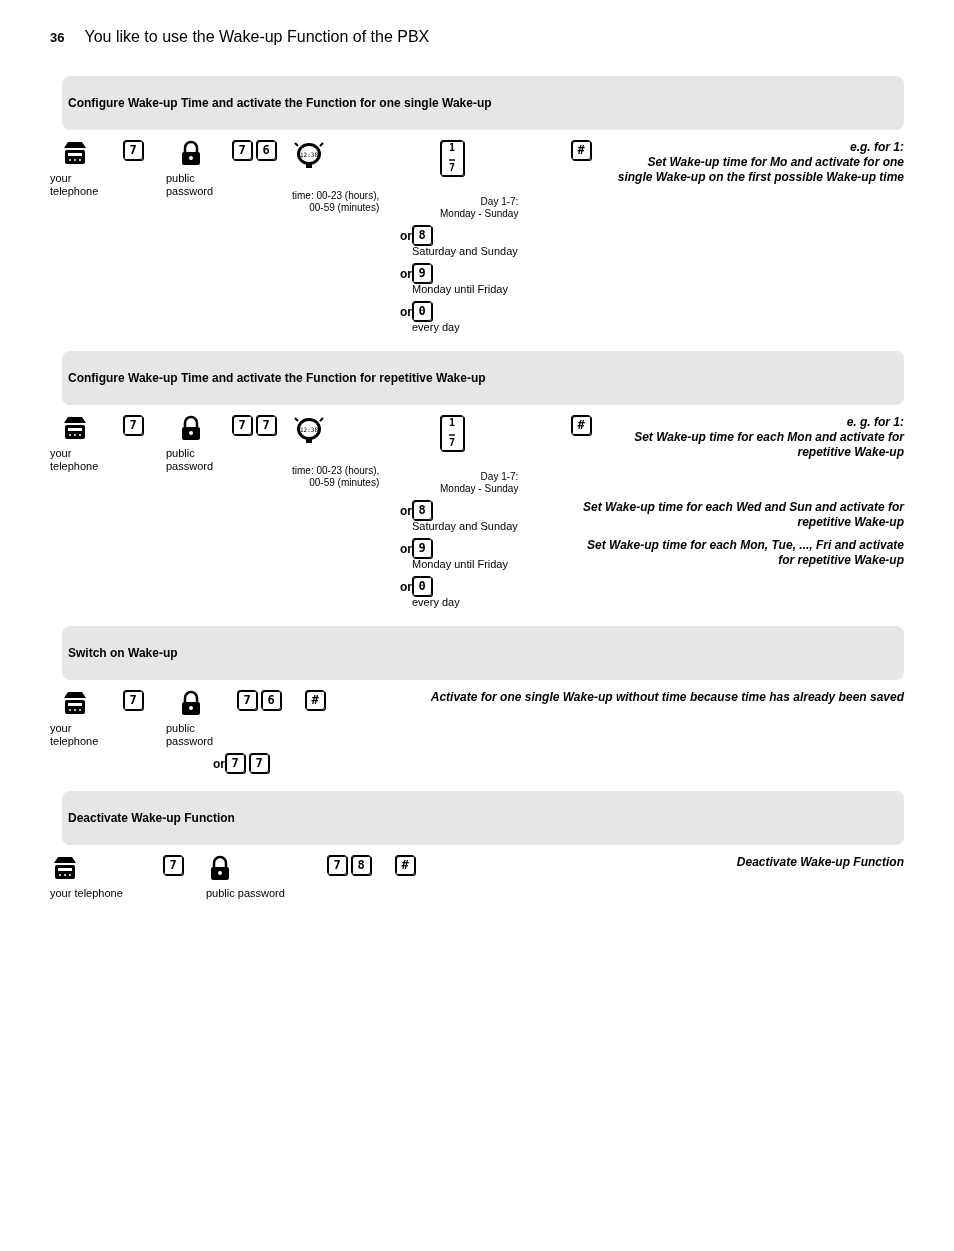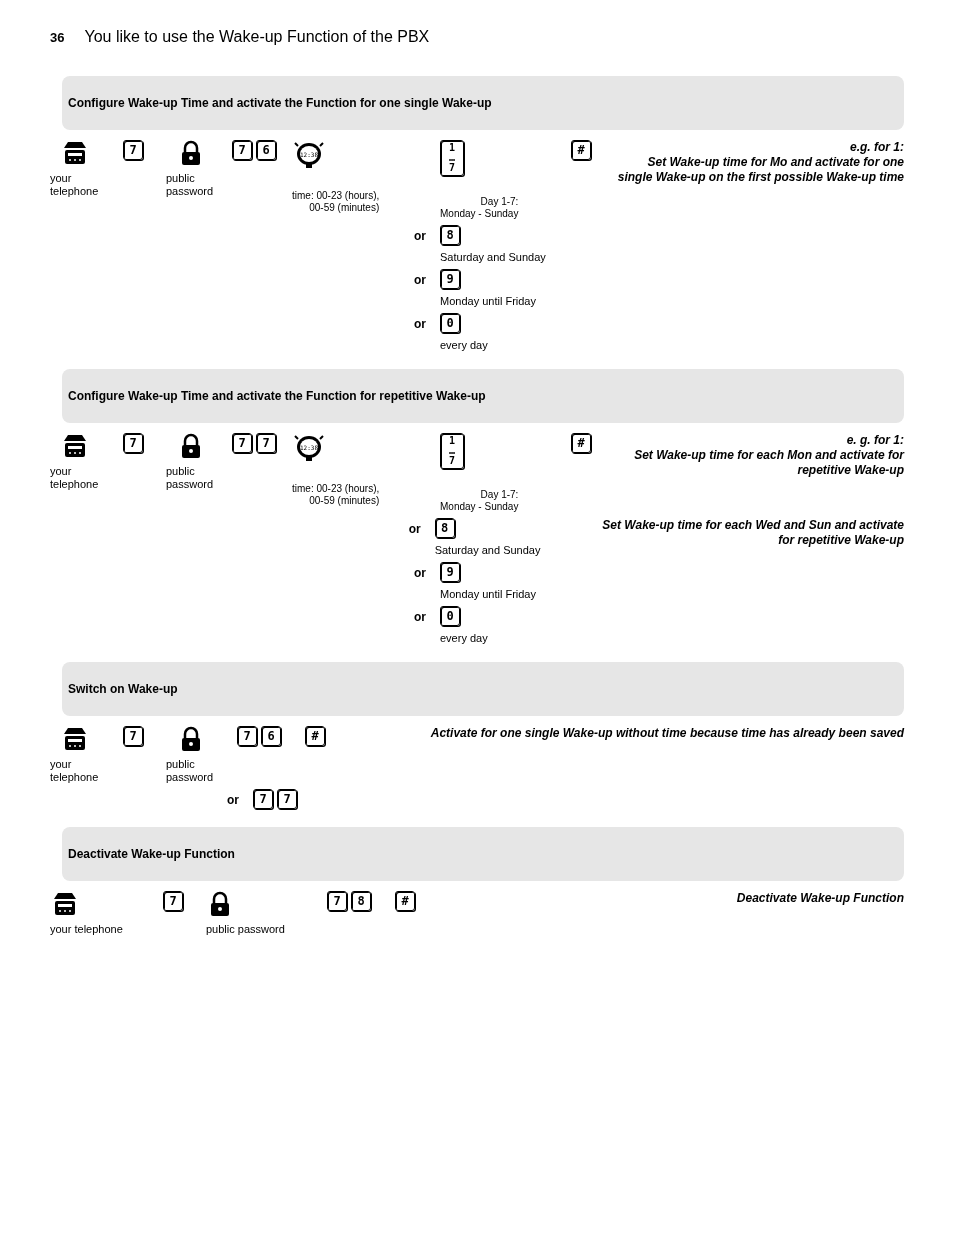--- a/index.html
+++ b/index.html
@@ -40,25 +40,25 @@
   .desc{
     margin-left:auto;
     text-align:right;
     font-style:italic;
     font-weight:bold;
     font-size:12px;
     max-width:330px;
     line-height:1.25;
   }
   .desc.wide{max-width:560px}
-  .or-row{display:flex;align-items:flex-start;gap:14px;margin:6px 0 4px 0}
+  .or-row{display:flex;align-items:flex-start;margin:6px 0 4px 0}
   .or-spacer{width:342px;flex:0 0 342px}
   .or-label{font-weight:bold;font-size:12px;width:20px;text-align:right;padding-top:4px}
   .or-keycol{display:flex;flex-direction:column;align-items:flex-start;font-size:11px;min-width:140px}
-  .or-keycol .cap{margin-top:6px}
+  .or-keycol .cap{}
   .sw-or-spacer{width:155px;flex:0 0 155px}
   .tseg{display:flex;flex-direction:column;align-items:flex-start}
   .tseg .cap{margin-top:20px;font-size:10px;line-height:1.15;text-align:right}
 </style>
 </head>
 <body>
 
 <div class="page-head">
   <span class="page-num">36</span>
   <span class="page-title">You like to use the Wake-up Function of the PBX</span>
@@ -262,20 +262,21 @@
 
 <div class="or-row">
   <div class="or-spacer"></div>
   <div class="or-label">or</div>
   <div class="or-keycol">
     <div class="keys">
         <div class="key">9</div>
       </div>
     <div class="cap">Monday until Friday</div>
   </div>
+  <div class="desc">Set Wake-up time for each Mon, Tue, ..., Fri and activate for repetitive Wake-up</div>
 </div>
 
 <div class="or-row">
   <div class="or-spacer"></div>
   <div class="or-label">or</div>
   <div class="or-keycol">
     <div class="keys">
         <div class="key">0</div>
       </div>
     <div class="cap">every day</div>

